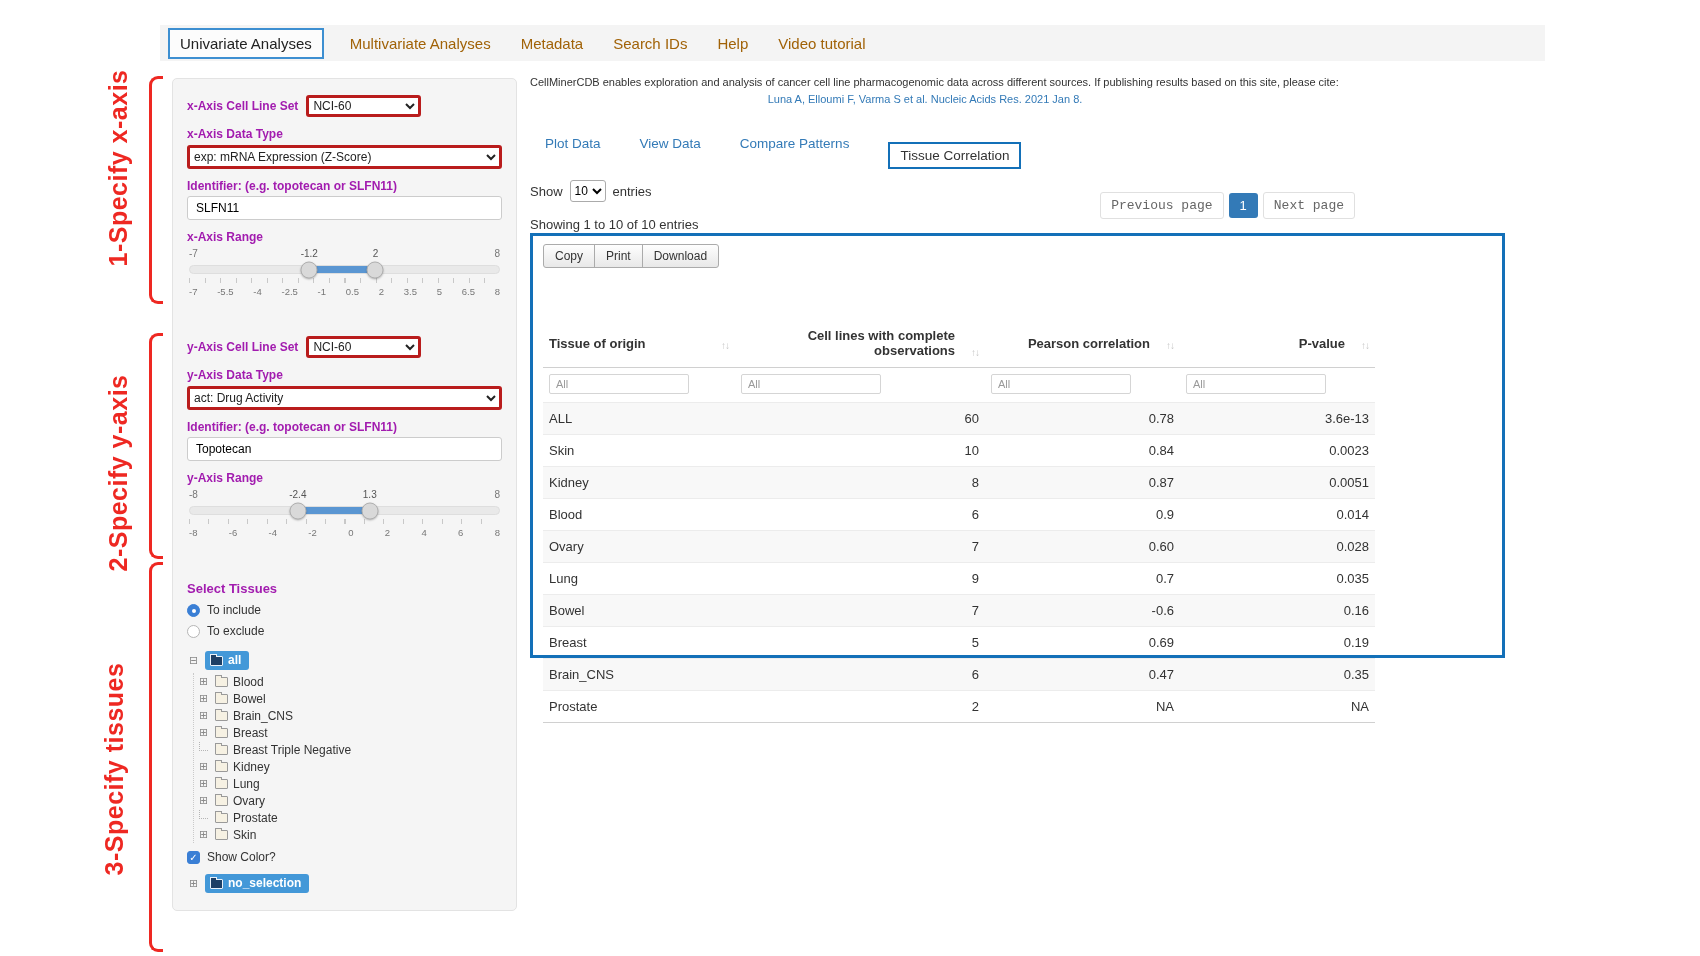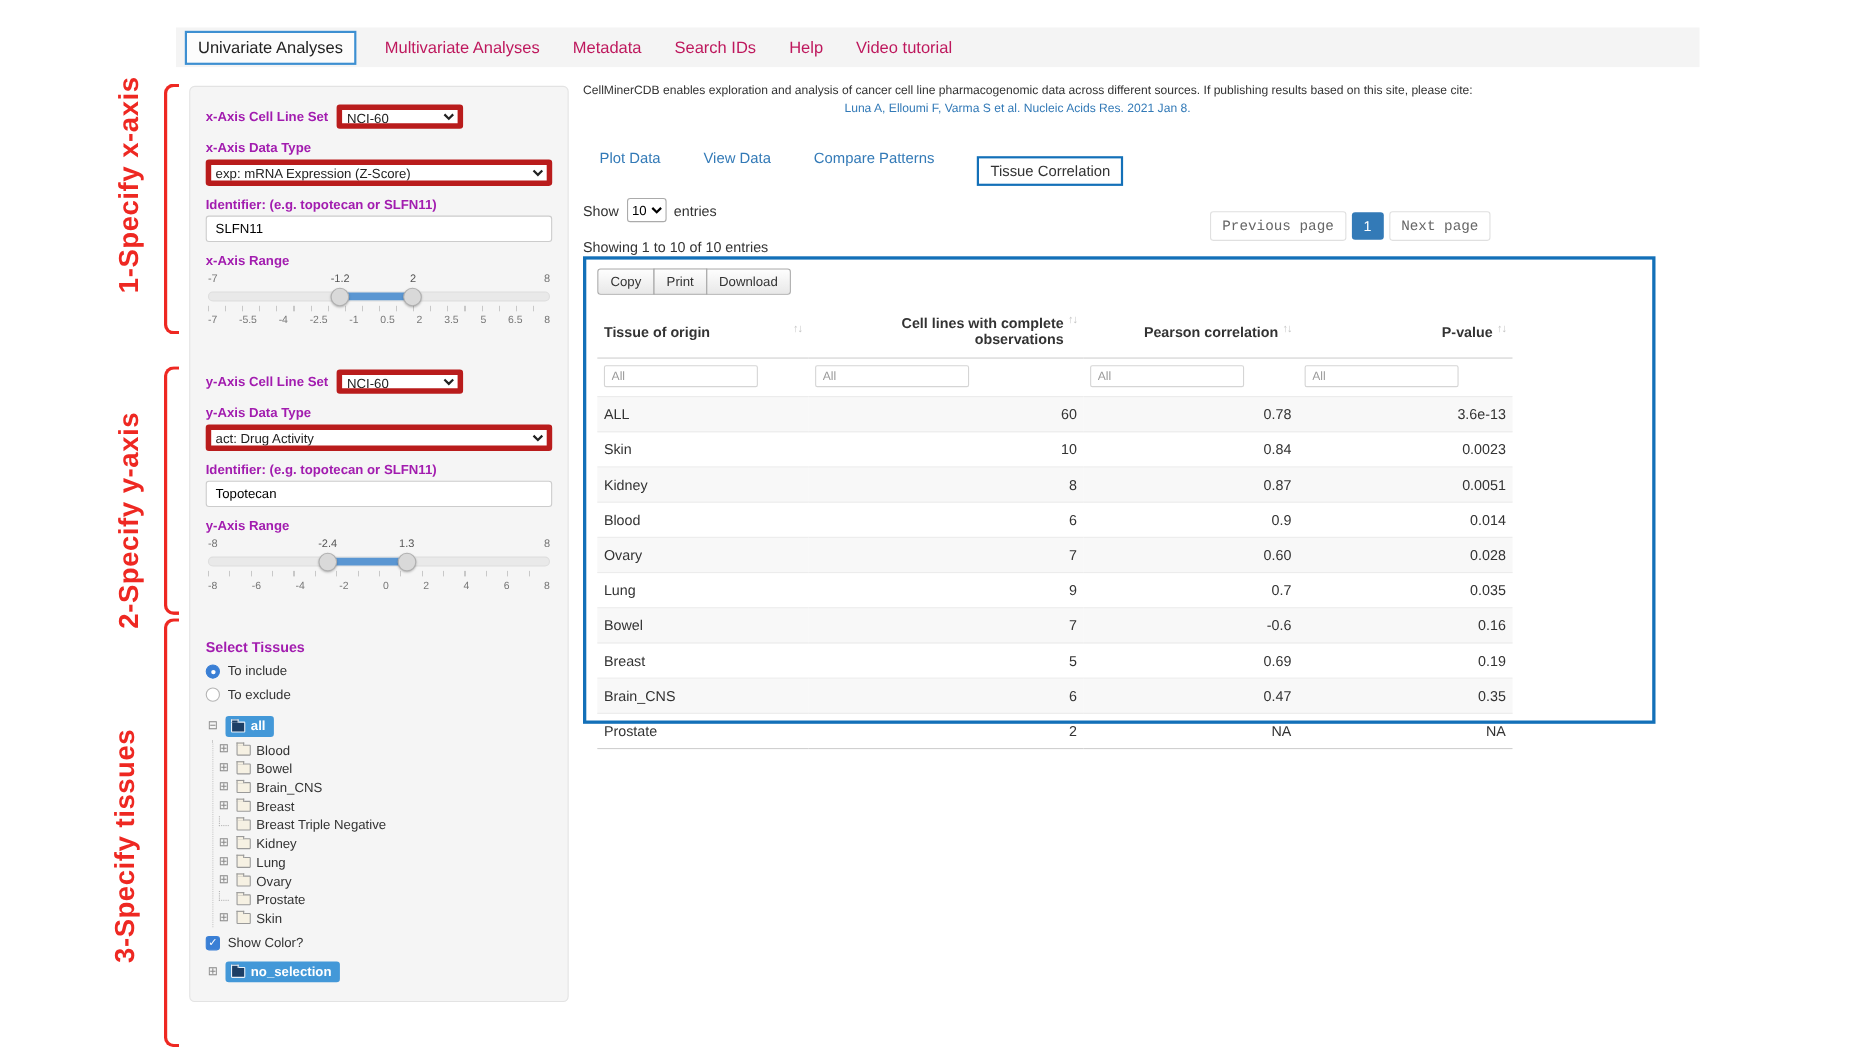--- a/index.html
+++ b/index.html
@@ -15,30 +15,30 @@
   #bracket-1 { left:149px; top:76px;  height:228px; }
   #bracket-2 { left:149px; top:333px; height:226px; }
   #bracket-3 { left:149px; top:562px; height:390px; }
   #annot-1 { left:118px; top:168px; }
   #annot-2 { left:118px; top:473px; }
   #annot-3 { left:114px; top:769px; }
 
   
   .nav-bar { position:absolute; left:160px; top:25px; width:1385px; height:36px; background:#f4f4f4;
     display:flex; align-items:center; gap:22px; padding:0 8px; }
-  .nav-tab { font-size:15px; color:#be185d; white-space:nowrap; padding:6px 4px; cursor:pointer; }
+  .nav-tab { font-size:15px; color:#a16207; white-space:nowrap; padding:6px 4px; cursor:pointer; }
   .nav-tab.active { border:2px solid #3d8fd1; background:#fcfcfc; padding:5px 10px; color:#222; }
 
   
   .sidebar { position:absolute; left:172px; top:78px; width:345px; height:833px; background:#f5f5f5;
     border:1px solid #e3e3e3; border-radius:5px; padding:16px 14px; font-size:12px; color:#333; overflow:hidden; }
   .inline-row { display:flex; align-items:center; gap:8px; }
   .fld-label { font-weight:bold; font-size:12px; color:#a21caf; margin:10px 0 3px; }
   .fld-label.first { margin-top:0; }
-  select.sb { font-size:12px; height:22px; border:5px solid #b91c1c; border-radius:3px; background:#fff; color:#222; }
+  select.sb { font-size:12px; height:22px; border:3px solid #b91c1c; border-radius:3px; background:#fff; color:#222; }
   select.sb-mid { width:115px; }
   select.full { width:100%; height:24px; margin-top:1px; }
   input.sb-input { width:100%; height:24px; border:1px solid #ccc; border-radius:3px; padding:0 8px;
     font-size:12px; color:#000000; background:#fff; }
 
   
   .slider { position:relative; margin:4px 2px 0; height:64px; }
   .sl-top { position:relative; height:14px; font-size:10px; color:#777; }
   .sl-min { position:absolute; left:0; } .sl-max { position:absolute; right:0; }
   .sl-from,.sl-to { position:absolute; transform:translateX(-50%); color:#555; }
@@ -97,21 +97,21 @@
     padding:4px 11px; margin-left:-1px; cursor:pointer; }
   .dt-btn:first-child { border-radius:3px 0 0 3px; margin-left:0; }
   .dt-btn:last-child { border-radius:0 3px 3px 0; }
   table.dt { width:832px; border-collapse:collapse; margin-top:9px; font-size:13px; color:#333; table-layout:fixed; }
   .dt th:nth-child(1), .dt td:nth-child(1) { width:192px; }
   .dt th:nth-child(2), .dt td:nth-child(2) { width:250px; }
   .dt th:nth-child(3), .dt td:nth-child(3) { width:195px; }
   .dt th:nth-child(4), .dt td:nth-child(4) { width:195px; }
   .dt th { font-weight:bold; text-align:left; padding:9px 6px; border-bottom:1px solid #d0d0d0; cursor:pointer; }
   .dt th.num { text-align:right; }
-  .th-wrap { display:inline-flex; align-items:flex-start; gap:4px; }
+  .th-wrap { display:inline-flex; align-items:flex-end; gap:16px;margin-top:42px; }
   .th-wrap.spread { display:flex; justify-content:space-between; width:100%; }
   .sort { color:#c6c6c6; font-size:10px; letter-spacing:-1px; }
   .dt .filter-row td { padding:6px 6px 8px; }
   .col-filter { width:140px; height:20px; border:1px solid #d5d5d5; border-radius:2px; font-size:11px; padding:0 6px; color:#333; background:#fff; }
   .col-filter::placeholder { color:#9a9a9a; }
   .dt tbody td { padding:8px 6px; border-top:1px solid #ececec; }
   .dt tbody tr:nth-child(odd) { background:#f8f8f8; }
   .dt tbody tr:last-child td { border-bottom:1px solid #d0d0d0; }
   .dt td.num { text-align:right; }
 </style>

